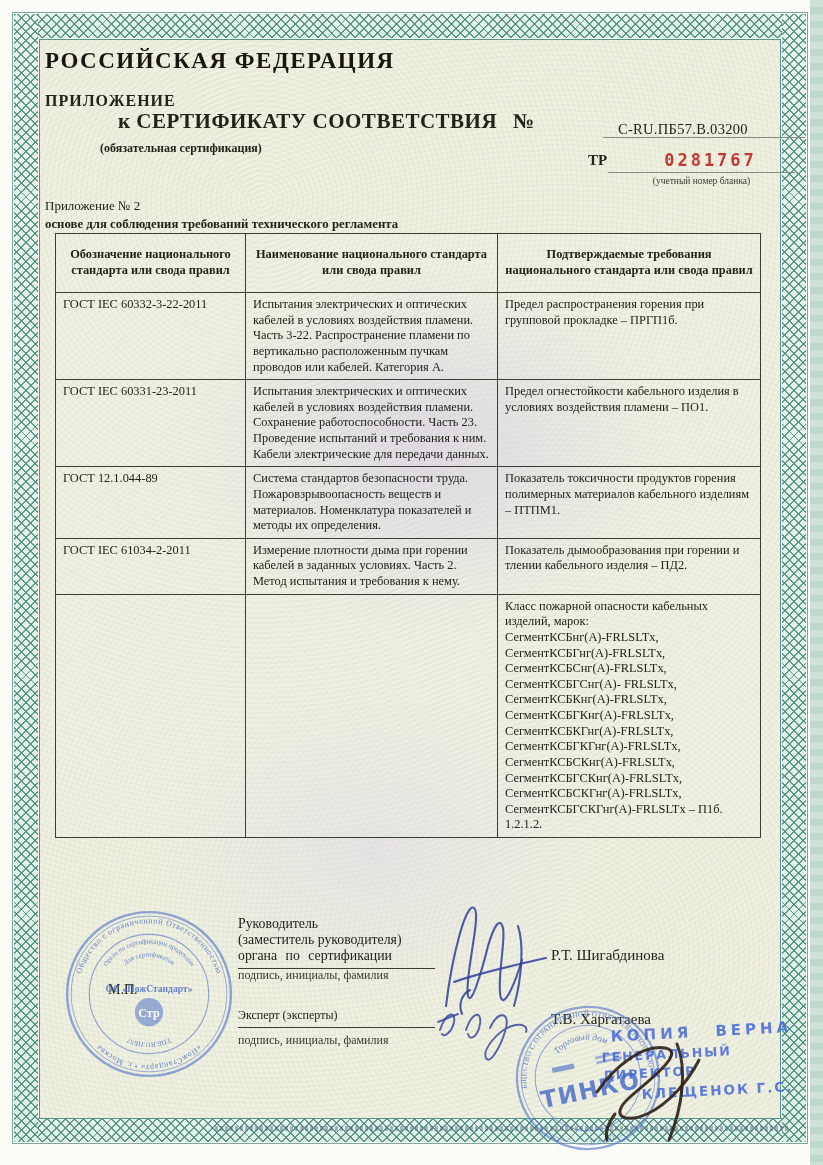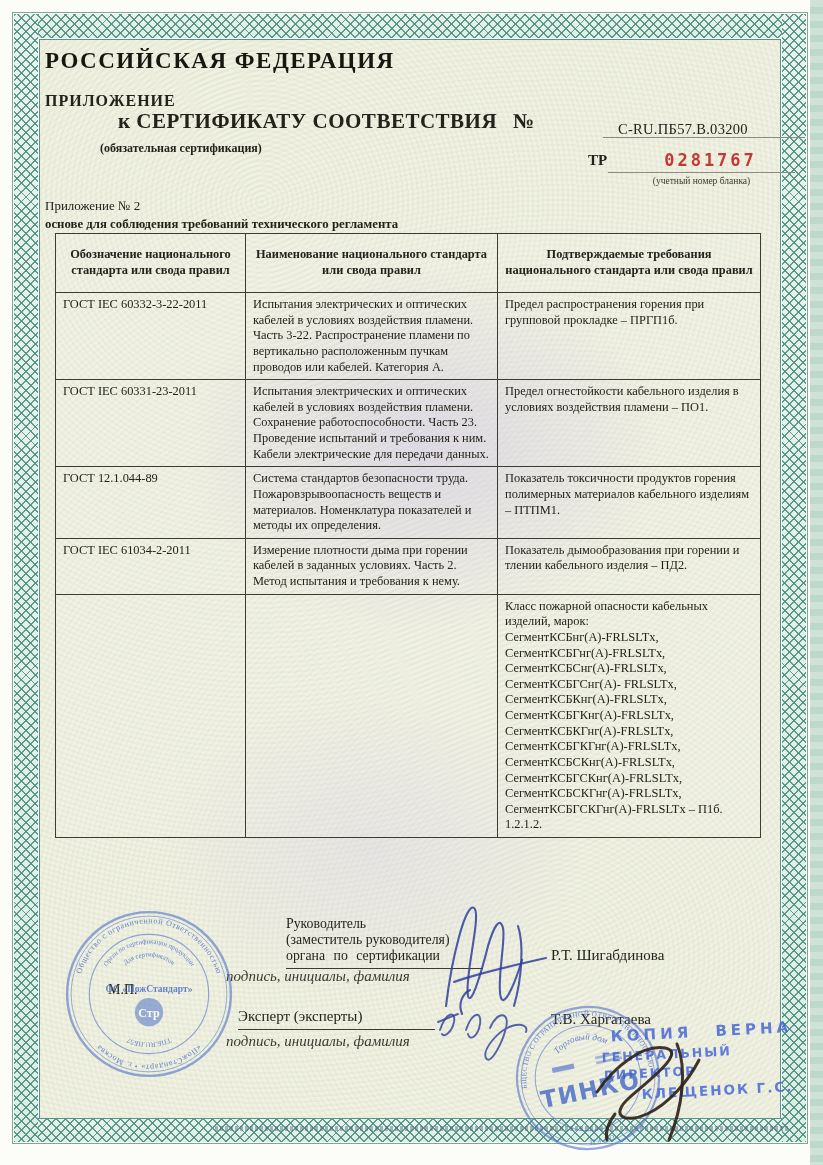--- a/index.html
+++ b/index.html
@@ -54,25 +54,25 @@
   .apx-sub2{top:217px;font-size:12.8px;font-weight:bold;}
   
   .std-table{position:absolute;left:55px;top:233px;border-collapse:collapse;table-layout:fixed;width:705px;
     background:rgba(255,255,255,.06);}
   .std-table th,.std-table td{border:1.6px solid #3c3c33;vertical-align:top;
     font-size:12.4px;line-height:1.26;padding:4px 7px;}
   .std-table th{font-weight:bold;vertical-align:middle;height:50px;}
   .std-table td{white-space:pre-line;}
   
   .sign-role{position:absolute;left:238px;top:916px;width:197px;font-size:13.8px;line-height:1.16;
-    border-bottom:1px solid #3c3c33;padding-bottom:4px;margin-left:48px;}
+    border-bottom:1px solid #3c3c33;padding-bottom:4px;}
   .sign-role .spread{word-spacing:5px;}
-  .sign-cap{position:absolute;left:226px;font-size:15px;color:#3a3a30;font-style:italic;}
+  .sign-cap{position:absolute;left:238px;font-size:12px;color:#3a3a30;}
   .cap1{top:968px;}
-  .expert-role{position:absolute;left:238px;top:1008px;width:197px;font-size:15px;
+  .expert-role{position:absolute;left:238px;top:1008px;width:197px;font-size:12px;
     border-bottom:1px solid #3c3c33;padding-bottom:4px;}
   .cap2{top:1033px;}
   .head-name{position:absolute;left:551px;top:947px;font-size:15px;}
   .expert-name{position:absolute;left:551px;top:1011px;font-size:15px;}
   .mp{position:absolute;left:108px;top:982px;font-size:14px;}
   
   .stamp{position:absolute;}
   .org-stamp{left:58px;top:903px;width:182px;height:182px;}
   .td-stamp{left:512px;top:1002px;width:152px;height:152px;transform:rotate(-12deg);}
   .copy-stamp{position:absolute;left:612px;top:1020px;width:210px;transform:rotate(-3deg);

